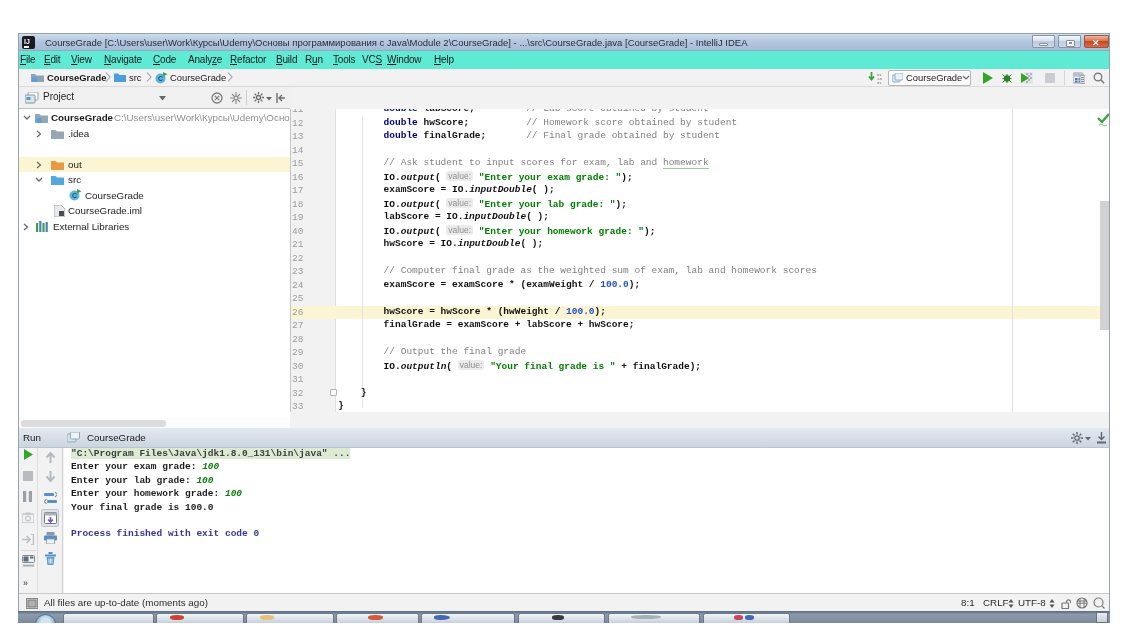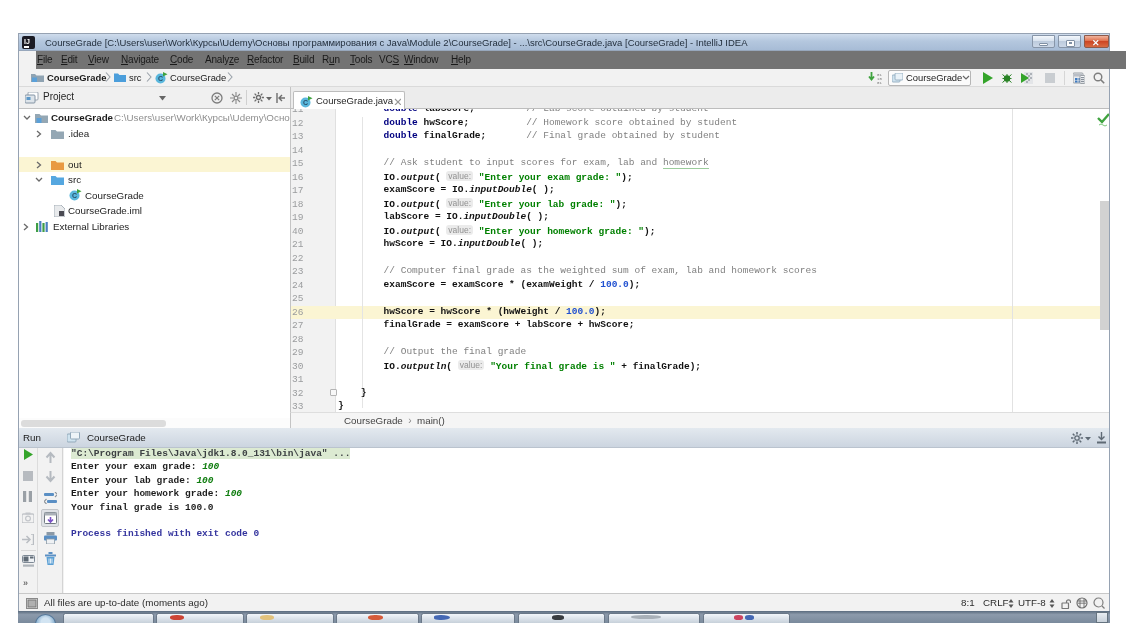--- a/index.html
+++ b/index.html
@@ -14,21 +14,21 @@
 .wbtn{position:absolute;top:1px;height:13px;border:1px solid #8795a8;border-radius:0 0 2px 2px;background:linear-gradient(#f4f8fc,#d8e2ee 45%,#bccadc 46%,#ccd8e8)}
 #btnmin{left:1013px;width:23px}
 #btnmax{left:1039px;width:23px}
 #btnclose{left:1065px;width:25px;background:linear-gradient(#f0b49e,#e0704c 45%,#cc4322 46%,#d96b42);border-color:#8e5a4a}
 .wbtn .g{position:absolute}
 #btnmin .g{left:6px;top:7px;width:9px;height:3px;background:#fdfdfd;border:1px solid #8090a4;border-radius:1px}
 #btnmax .g{left:6.5px;top:3.5px;width:9px;height:7px;background:#fdfdfd;border:1px solid #8090a4;border-radius:1px}
 #btnmax .g:after{content:"";position:absolute;left:2px;top:1.5px;width:3px;height:2px;background:#8090a4}
 #btnclose .g{left:7px;top:2px;color:#fff;font:700 9px "Liberation Sans";text-shadow:0 0 1px #803020}
 
-#menubar{position:absolute;left:17px;top:17px;width:1090px;height:18px;background:#737373;font-size:10px;letter-spacing:-0.2px;color:#1a1a1a;white-space:nowrap}
+#menubar{position:absolute;left:0;top:17px;width:1090px;height:18px;background:#5eead4;font-size:10px;letter-spacing:-0.2px;color:#1a1a1a;white-space:nowrap}
 #menubar span{position:absolute;top:2.5px}
 #menubar u{text-decoration:underline}
 
 #navbar{position:absolute;left:0;top:35px;width:1090px;height:18px;background:#f2f2f2;border-bottom:1px solid #dadada;font-size:9.4px;color:#1a1a1a}
 .crumbsep{color:#888;font-size:10px}
 
 #phead{position:absolute;left:0;top:53px;width:271px;height:22px;background:#f0f0f0;border-bottom:1px solid #c2c2c2;font-size:10px;color:#262626}
 #tabrow{position:absolute;left:271px;top:53px;width:819px;height:22px;background:#ececec;border-bottom:1px solid #bdbdbd;border-left:1px solid #c4c4c4}
 #tab1{position:absolute;left:2px;top:4px;width:112px;height:18px;background:#fff;border:1px solid #bdbdbd;border-bottom:none;border-radius:2px 2px 0 0;font-size:9.5px;color:#262626}
 
@@ -206,33 +206,20 @@
         <circle cx="5.5" cy="5.5" r="2" fill="none" stroke="#6d6d6d" stroke-width="1.3"></circle>
         <path d="M5.5 0v2.2M5.5 8.8V11M0 5.5h2.2M8.8 5.5H11M1.6 1.6l1.6 1.6M7.8 7.8l1.6 1.6M9.4 1.6L7.8 3.2M3.2 7.8L1.6 9.4" stroke="#6d6d6d" stroke-width="1.3"></path>
       </svg>
     <svg class="abs" style="left:247px;top:10px" width="6" height="4">
         <path d="M0 0h6L3 3.5z" fill="#666"></path>
       </svg>
     <svg class="abs" style="left:256px;top:5px" width="12" height="12">
         <path d="M2 1v10M10 6H4M7 3l-3 3 3 3" stroke="#6d6d6d" stroke-width="1.4" fill="none"></path>
       </svg>
   </div>
-  <div id="tabrow">
-      <div id="tab1">
-    <svg class="abs" style="left:6px;top:3.5px" width="13" height="12">
-          <circle cx="5.5" cy="6.5" r="5" fill="#59b7dd"></circle>
-          <text x="5.5" y="9" font-size="7" font-weight="bold" fill="#28506a" text-anchor="middle" font-family="Liberation Sans">C</text>
-          <path d="M8 0l4.5 2.2L8 4.5z" fill="#3fa33f"></path>
-        </svg>
-    <span class="abs" style="left:22px;top:3px">CourseGrade.java</span>
-    <svg class="abs" style="left:100px;top:6px" width="7" height="7">
-          <path d="M1 1l6 6M7 1l-6 6" stroke="#9a9a9a" stroke-width="1.2"></path>
-        </svg>
-  </div>
-    </div>
   <div id="ptree">
     <div class="trow" style="top:1px">
       <svg class="abs" style="left:4px;top:5px" width="8" height="6">
           <path d="M1 1l3 3 3-3" stroke="#6a6a6a" stroke-width="1.3" fill="none"></path>
         </svg>
       <svg class="abs" style="left:16px;top:2px" width="13" height="11">
           <path d="M0 2h4.5l1.5 1.5H13V11H0z" fill="#94a7b4"></path>
           <rect x="1.5" y="6" width="5" height="5" fill="#5ba0d8"></rect>
         </svg>
       <span class="abs" style="left:32px;font-weight:700">CourseGrade</span>
@@ -342,23 +329,20 @@
     <div class="abs" style="left:39px;top:280px;width:7px;height:7px;background:#f8f8f8;border:1px solid #b4b4b4;border-radius:1px"></div>
     <div id="vthumb"></div>
     <svg class="abs" style="left:806px;top:4px" width="13" height="15">
         <path d="M1 5l4 4 7-8" stroke="#3fa33f" stroke-width="2.4" fill="none"></path>
         <path d="M2 12q2 -2 4 0t4 0" stroke="#7dc87d" stroke-width="1" fill="none"></path>
       </svg>
   </div>
   <div id="pscroll">
       <div id="pthumb"></div>
     </div>
-  <div id="crumbs">
-      <span style="position:absolute;left:53px;top:2px">CourseGrade&nbsp;&nbsp;<span class="crumbsep">›</span>&nbsp;&nbsp;main()</span>
-    </div>
   <div id="runhead">
     <span class="abs" style="left:4px;top:4px">Run</span>
     <svg class="abs" style="left:48px;top:4px" width="13" height="11">
         <rect x="0" y="2" width="9" height="8" rx="1" fill="#cfe3ef" stroke="#93a9ba"></rect>
         <rect x="3.5" y="0" width="9" height="7" rx="1" fill="#eef4f8" stroke="#93a9ba"></rect>
       </svg>
     <span class="abs" style="left:68px;top:4px">CourseGrade</span>
     <svg class="abs" style="left:1052px;top:4px" width="12" height="12">
         <circle cx="6" cy="6" r="2.2" fill="none" stroke="#5f6a75" stroke-width="1.3"></circle>
         <path d="M6 0v2.4M6 9.6V12M0 6h2.4M9.6 6H12M1.8 1.8l1.7 1.7M8.5 8.5l1.7 1.7M10.2 1.8L8.5 3.5M3.5 8.5l-1.7 1.7" stroke="#5f6a75" stroke-width="1.5"></path>

